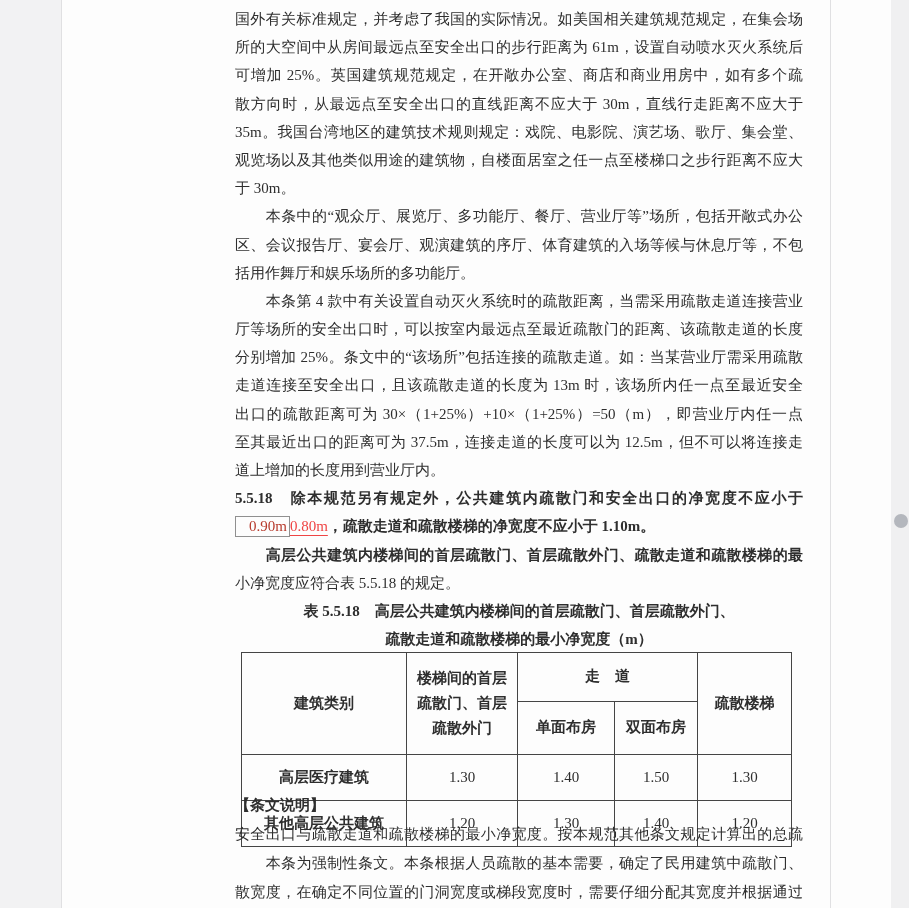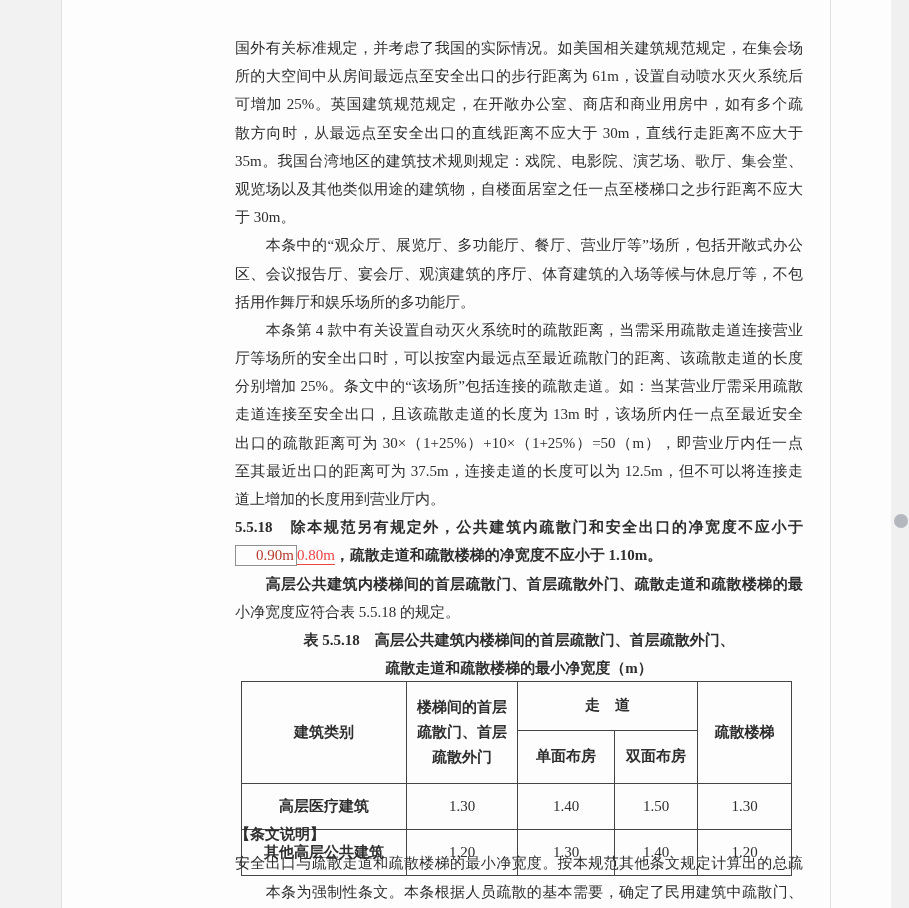--- a/index.html
+++ b/index.html
@@ -14,21 +14,20 @@
     position: absolute; left: 0; top: 0; width: 61px; height: 908px;
     background: #f2f2f3;
   }
   .page-border-left {
     position: absolute; left: 61px; top: 0; width: 1px; height: 908px;
     background: #e0e0e2;
   }
   .page {
     position: absolute; left: 62px; top: 0; width: 768px; height: 792px;
     background: #fdfdfd;
-    margin-top: 29px;
   }
   .page-border-right {
     position: absolute; left: 830px; top: 0; width: 1px; height: 908px;
     background: #e0e0e2;
   }
   .right-gutter {
     position: absolute; left: 831px; top: 0; width: 60px; height: 908px;
     background: #fdfdfd;
   }
   .scrollbar-track {
@@ -54,21 +53,21 @@
     overflow: hidden;
   }
   .line.fill   { text-align: justify; text-align-last: justify; }
   .line.end    { text-align: left;    text-align-last: left; }
   .line.center { text-align: center;  text-align-last: center; }
   .seg-r  { font-weight: normal; }
   .seg-b  { font-weight: bold; }
   .seg-rb {
     color: #b63a2c;
     border: 1px solid #909090;
-    padding: 1px 2px 2px 20px;
+    padding: 1px 2px 2px 13px;
   }
   .seg-ru {
     color: #ef4444;
     text-decoration: underline;
     text-underline-offset: 4px;
   }
   .spec-table {
     position: absolute; left: 179px; top: 652px; width: 550px;
     border-collapse: collapse;
     table-layout: fixed;

